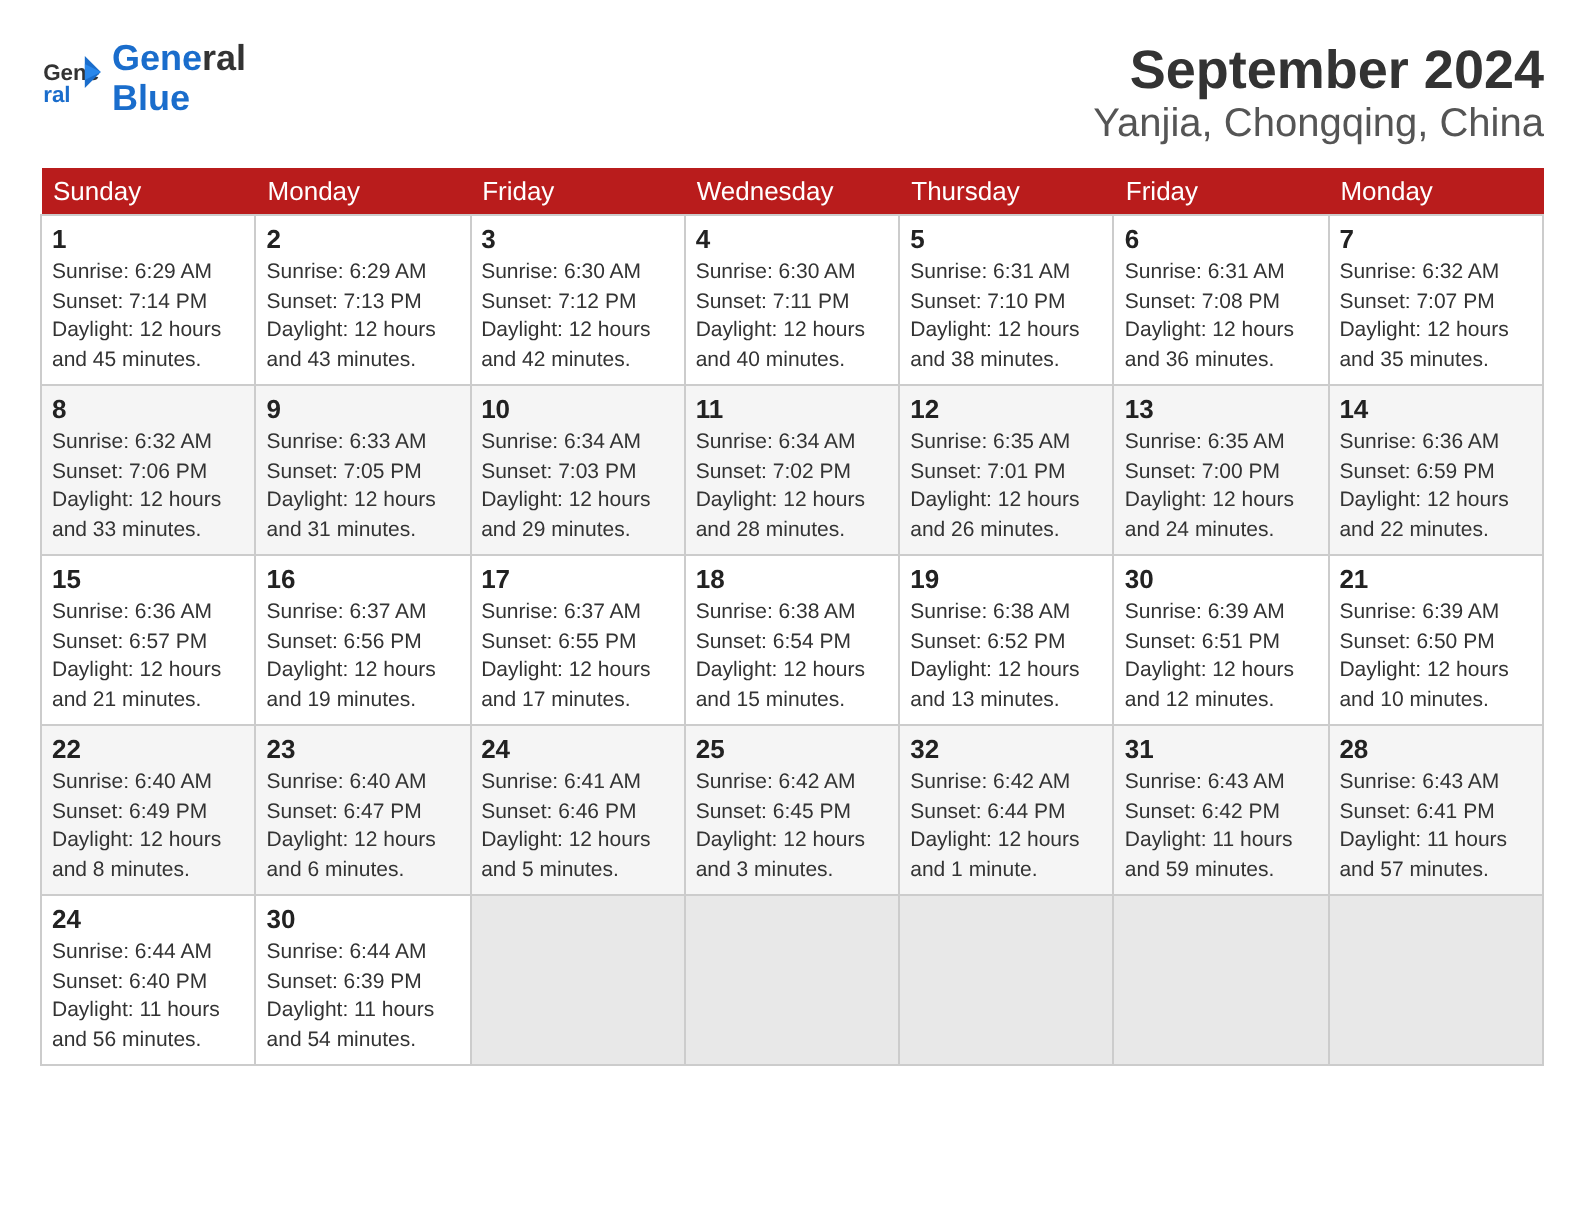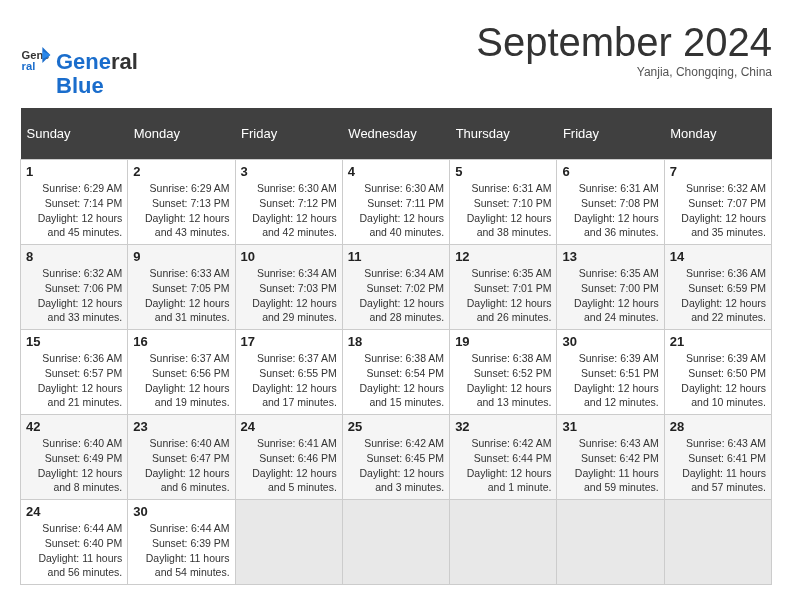--- a/index.html
+++ b/index.html
@@ -15,55 +15,54 @@
       justify-content: space-between;
       align-items: flex-start;
       margin-bottom: 10px;
     }
     .logo {
       display: flex;
       align-items: center;
       gap: 4px;
     }
     .logo-text {
-      font-size: 22px;
+      font-size: 18px;
       font-weight: bold;
       color: #333;
       line-height: 1.1;
-      margin-top: 30px;
     }
     .logo-text span {
       color: #1a6dcc;
     }
     .logo-icon {
       width: 32px;
       height: 32px;
     }
     .title-block {
       text-align: right;
     }
     .month-title {
-      font-size: 40px;
+      font-size: 27px;
       color: #333;
-      font-weight: normal;
+      font-weight: bold;
     }
     .subtitle {
-      font-size: 12px;
+      font-size: 20px;
       color: #555;
     }
     .calendar-table {
       width: 100%;
       border-collapse: collapse;
       font-size: 11px;
     }
     .calendar-table th {
-      background-color: #404040;
+      background-color: #b91c1c;
       color: #fff;
       text-align: left;
-      padding: 18px 6px;
+      padding: 4px 6px;
       font-size: 13px;
       font-weight: normal;
     }
     .calendar-table td {
       border: 1px solid #ccc;
       vertical-align: top;
       padding: 4px 5px;
       width: 14.28%;
       min-height: 80px;
       background: #fff;
@@ -78,21 +77,20 @@
       font-size: 13px;
       font-weight: bold;
       color: #222;
       display: block;
       margin-bottom: 2px;
     }
     .day-info {
       color: #333;
       line-height: 1.4;
       font-size: 10.5px;
-      text-align: right;
     }
     .week-row td {
       height: 85px;
     }
   </style>
 </head>
 <body>
 
 <div class="header">
   <div class="logo">
@@ -296,21 +294,21 @@
           <span class="day-num">21</span>
           <div class="day-info">
             Sunrise: 6:39 AM<br>
             Sunset: 6:50 PM<br>
             Daylight: 12 hours and 10 minutes.
           </div>
         </td>
       </tr>
       <tr class="week-row">
         <td>
-          <span class="day-num">42</span>
+          <span class="day-num">22</span>
           <div class="day-info">
             Sunrise: 6:40 AM<br>
             Sunset: 6:49 PM<br>
             Daylight: 12 hours and 8 minutes.
           </div>
         </td>
         <td>
           <span class="day-num">23</span>
           <div class="day-info">
             Sunrise: 6:40 AM<br>

